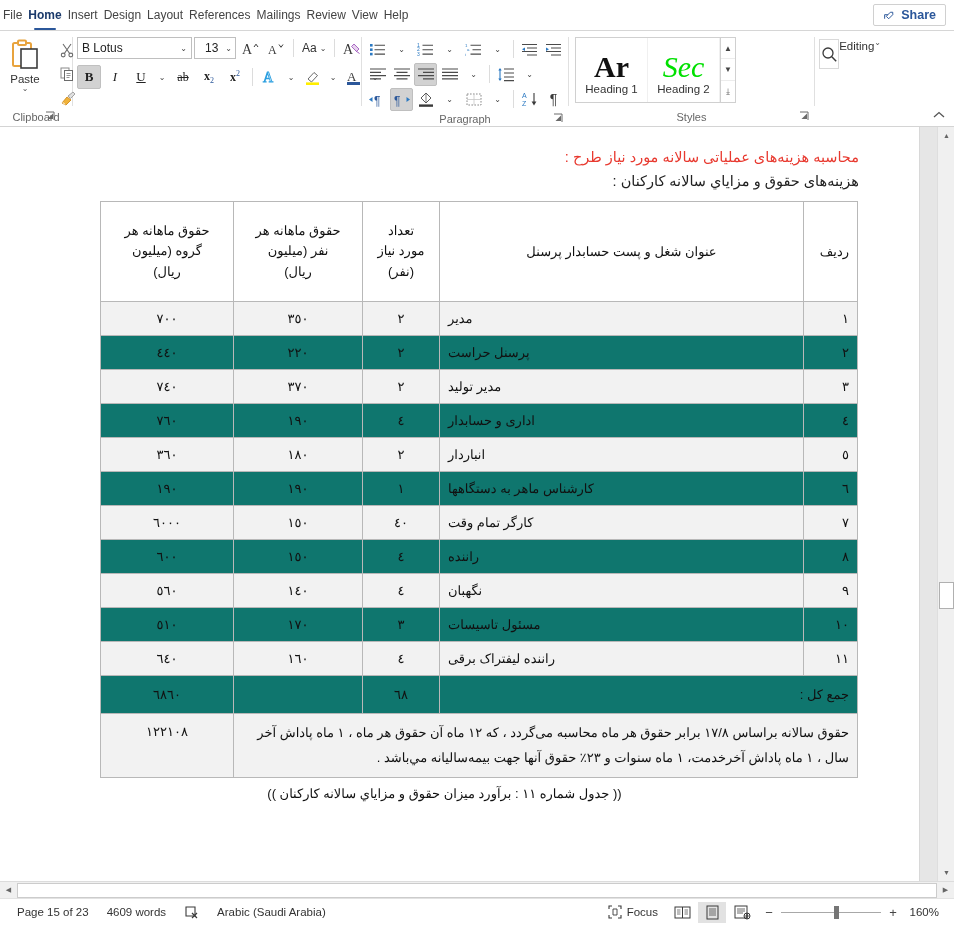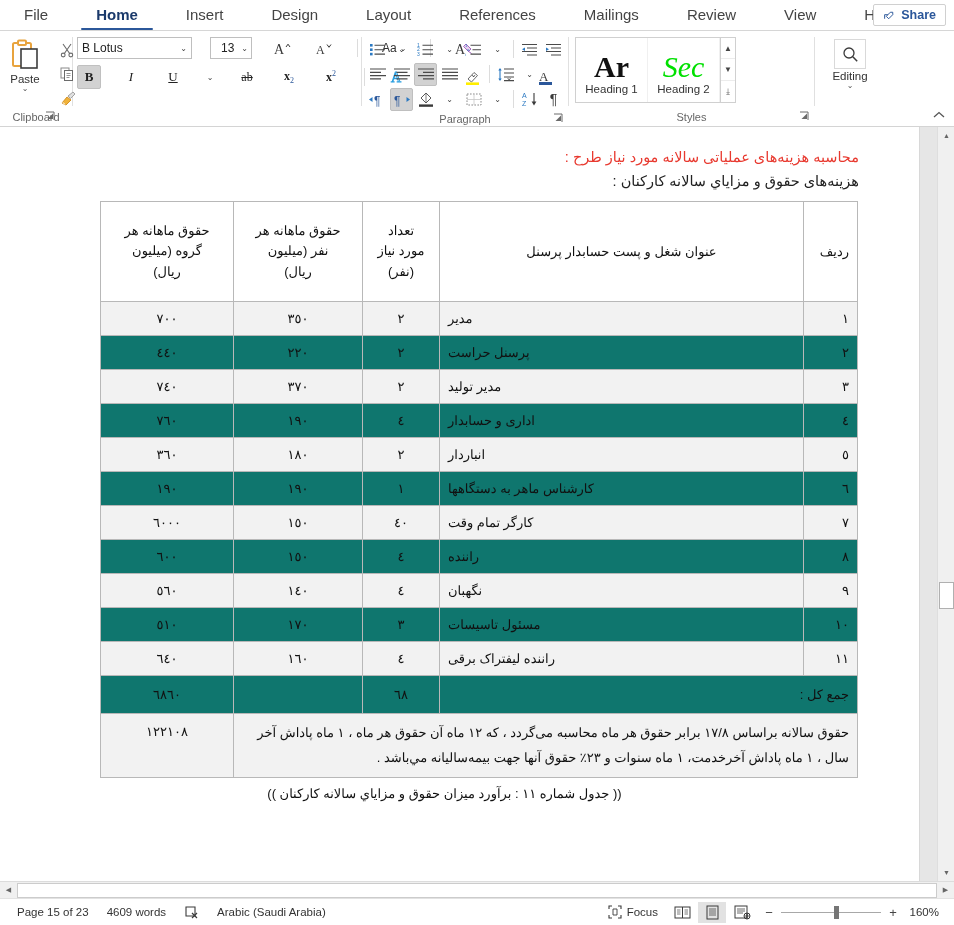--- a/index.html
+++ b/index.html
@@ -14,21 +14,21 @@
   }
 
   
   #app { width:954px; height:925px; display:flex; flex-direction:column; position:relative; }
 
   .tabbar {
     height: 31px; background:#ffffff; display:flex; align-items:flex-end;
     border-bottom:1px solid #d6d6d6; position:relative; flex:0 0 31px;
   }
   .tab {
-    font-size: 15px; color:#444; padding: 0 24px; height:30px; line-height:30px;
+    font-size: 12px; color:#444; padding: 0 3px; height:30px; line-height:30px;
     cursor:default; white-space:nowrap;
   }
   .tab.active { color:#1b3a6b; font-weight:600; position:relative; }
   .tab.active:after {
     content:""; position:absolute; left:9px; right:9px; bottom:0px; height:2.5px;
     background:#2b579a; border-radius:1px;
   }
   .share-btn {
     position:absolute; right:8px; top:4px; height:22px;
     border:1px solid #d0d0d0; background:#fff; color:#2b579a;
@@ -59,21 +59,21 @@
     width:62px; display:flex; flex-direction:column; align-items:center;
     padding-top:3px; cursor:default;
   }
   .paste-label { font-size:11.5px; color:#333; margin-top:1px; }
   .paste-chev { font-size:8px; color:#555; line-height:7px; }
   .clip-small { display:flex; flex-direction:column; gap:2px; padding-top:4px; }
   .cs-btn { width:22px; height:22px; display:flex; align-items:center; justify-content:center; }
 
   
   .font-grp { width:288px; }
-  .frow { display:flex; align-items:center; gap:18px; height:26px; padding-left:4px; }
+  .frow { display:flex; align-items:center; gap:2px; height:26px; padding-left:4px; }
   .fontname {
     width:115px; height:22px; border:1px solid #bfbfbf; background:#fff;
     font-size:12px; display:flex; align-items:center; padding:0 4px;
     justify-content:space-between; color:#222;
   }
   .fontsize {
     width:42px; height:22px; border:1px solid #bfbfbf; background:#fff;
     font-size:12px; display:flex; align-items:center; padding:0 3px;
     justify-content:space-between; color:#222;
   }
@@ -114,21 +114,21 @@
     flex-direction:column; justify-content:space-between; background:#fff;
   }
   .gal-scroll div {
     height:21px; display:flex; align-items:center; justify-content:center;
     font-size:8px; color:#444; border-bottom:1px solid #ececec;
   }
 
   
   .edit-grp { width:70px; align-items:center; }
   .edit-btn {
-    width:62px; display:flex; flex-direction:column; align-items:center; padding-top:4px;
+    width:62px; display:flex; align-items:flex-start; padding-top:4px;
   }
   .edit-box { width:32px; height:30px; border:1px solid #d9d9d9; display:flex; align-items:center; justify-content:center; }
   .edit-label { font-size:11.5px; color:#333; margin-top:1px; }
 
   .ribbon-collapse {
     position:absolute; right:8px; bottom:4px; width:14px; height:14px;
     color:#555; font-size:10px; display:flex; align-items:center; justify-content:center;
   }
 
   

